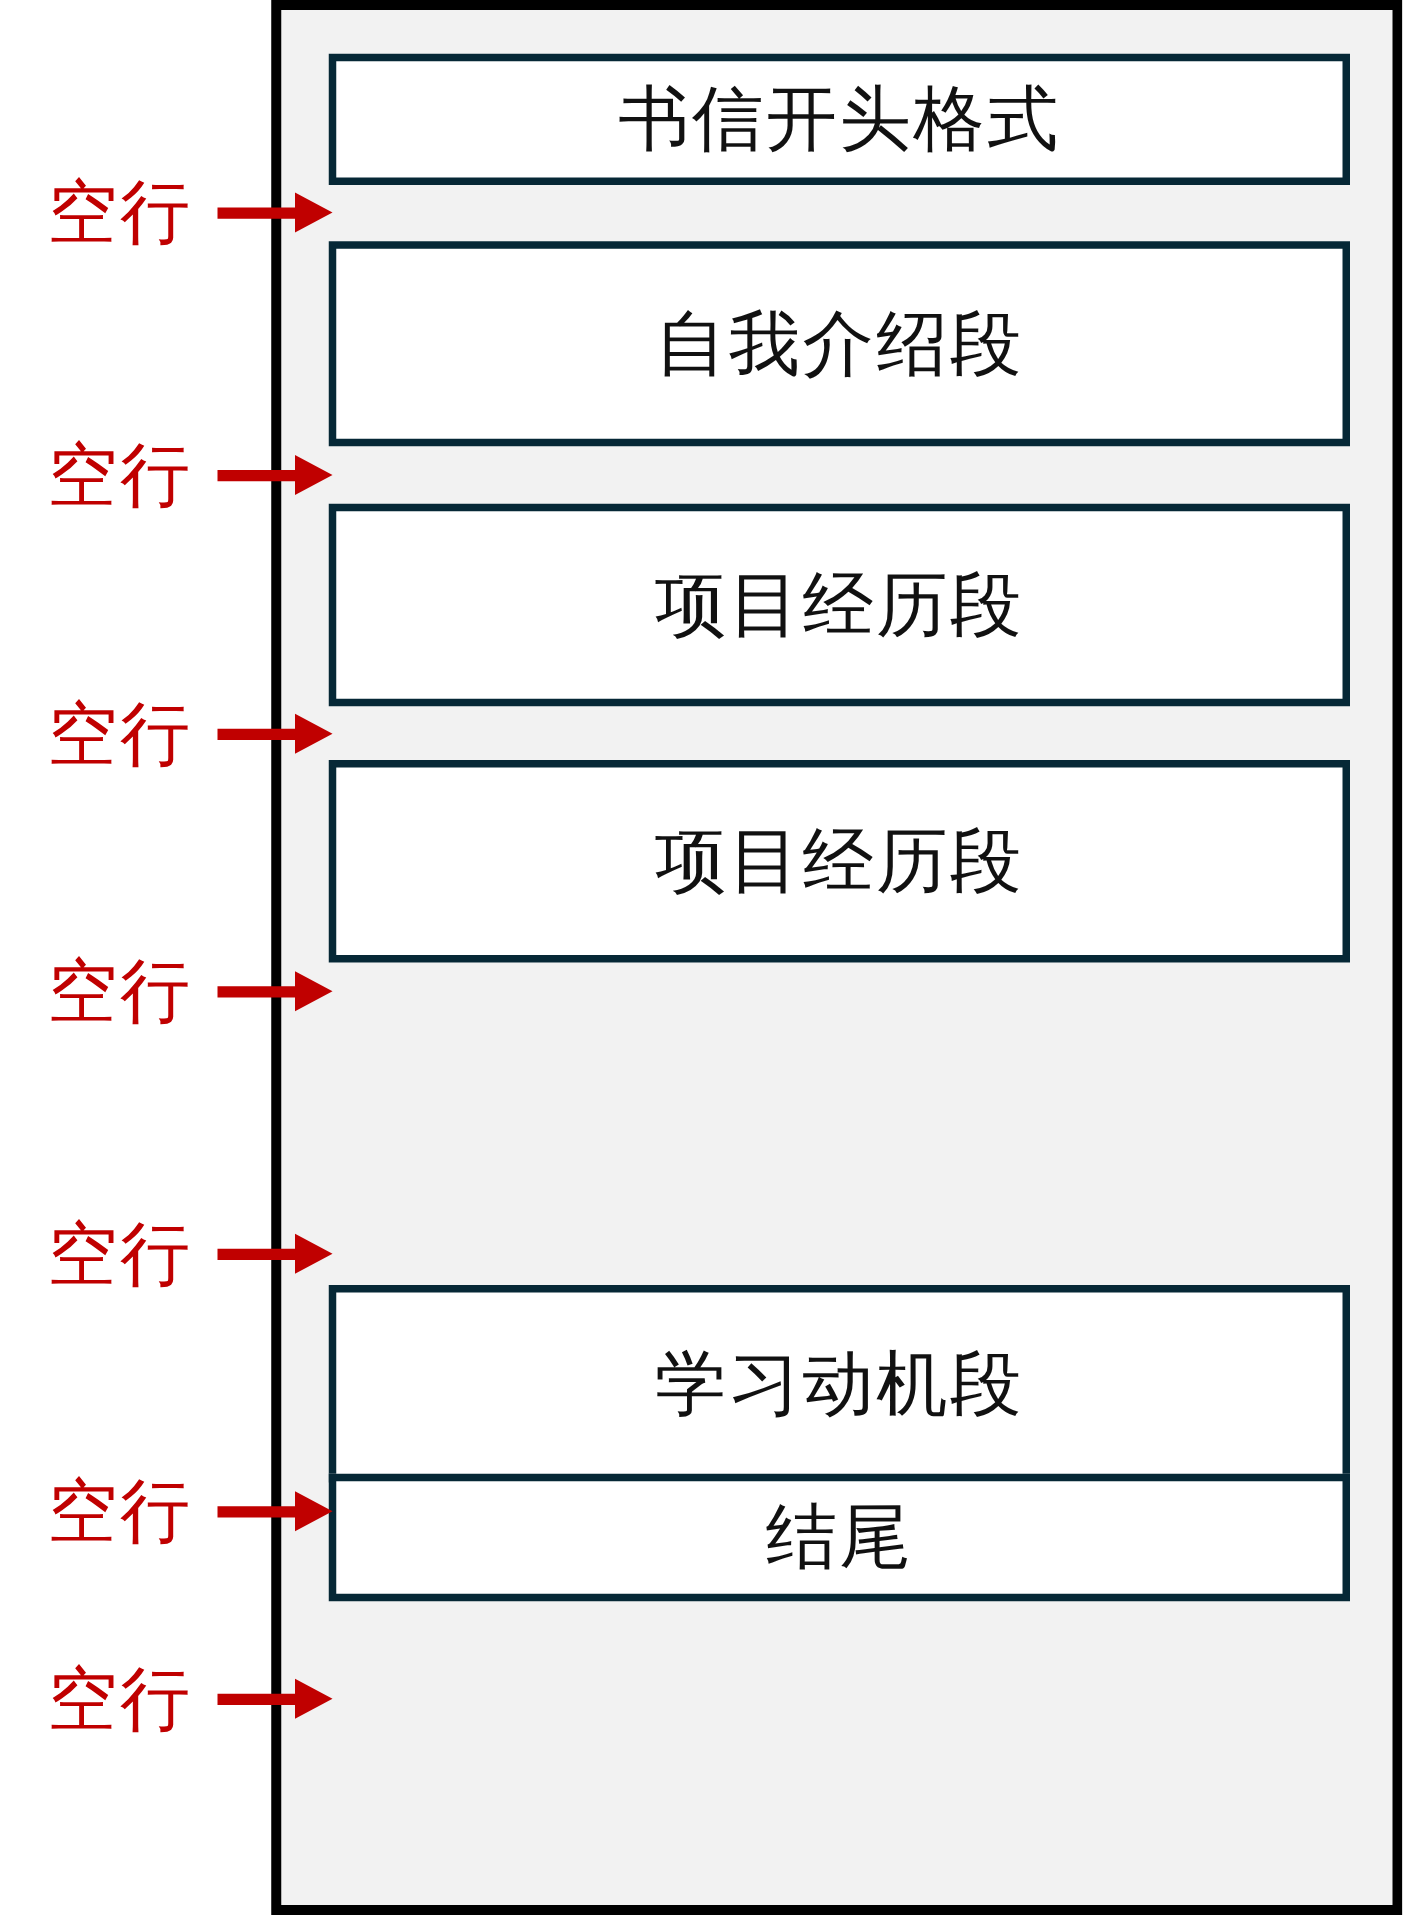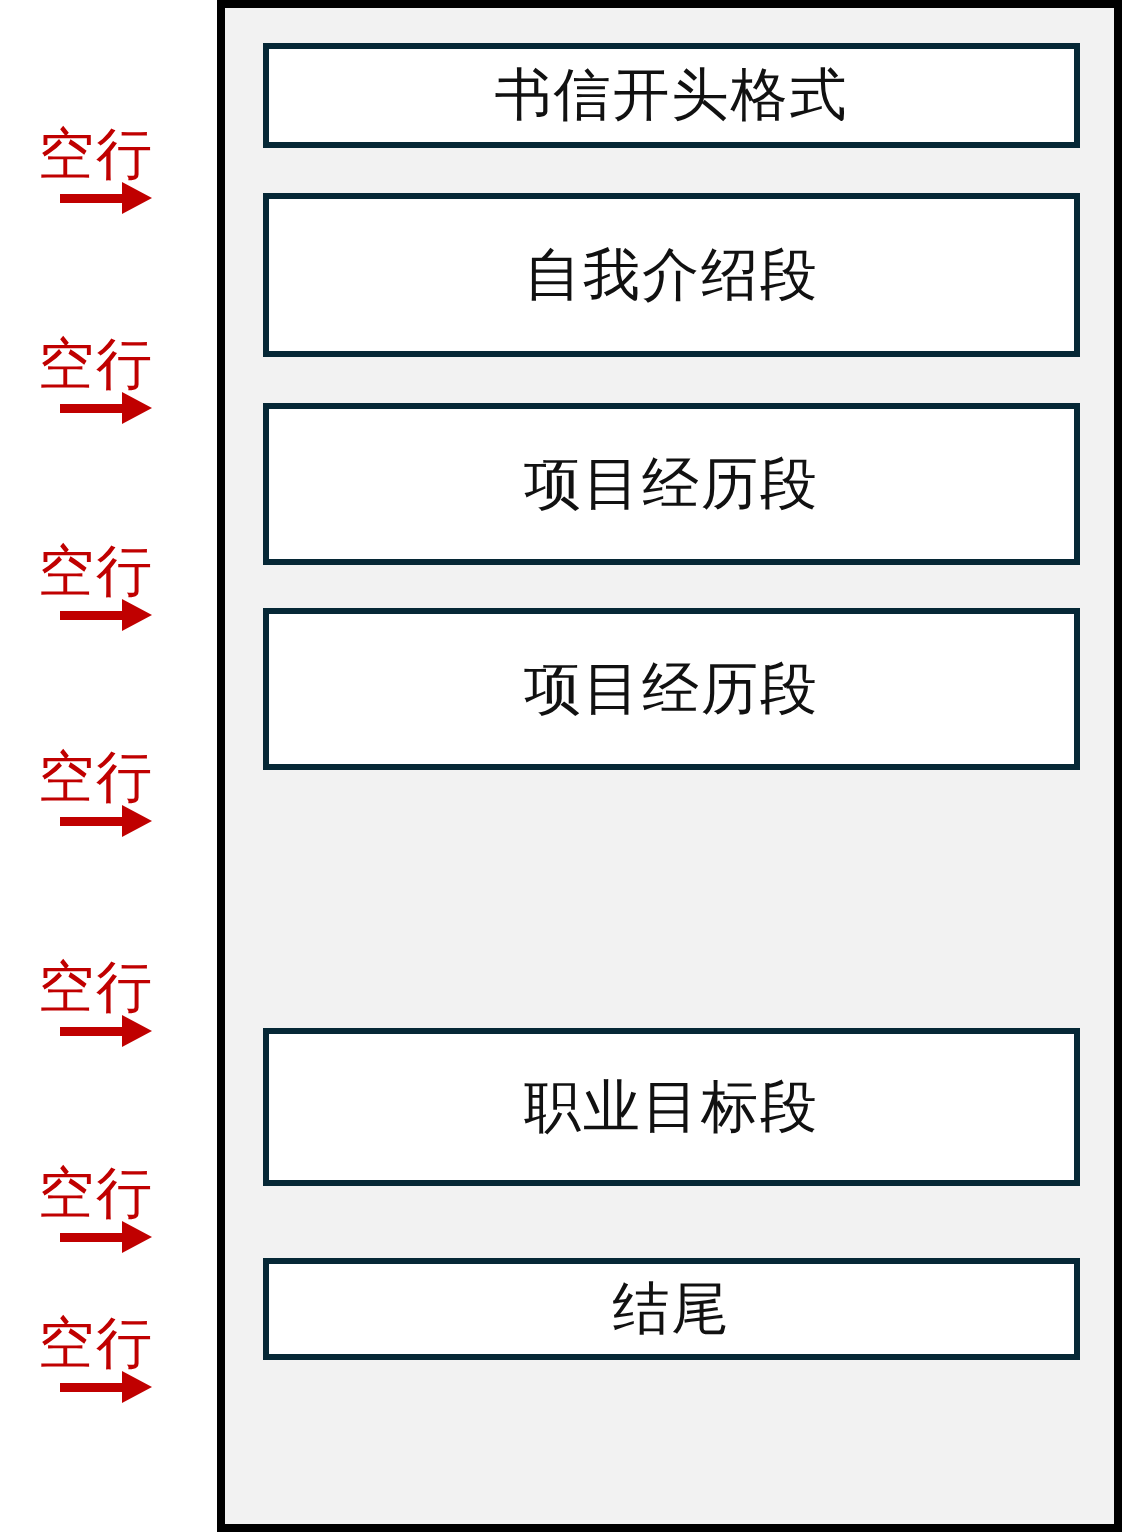--- a/index.html
+++ b/index.html
@@ -41,31 +41,30 @@
     font-size: 57px;
     color: var(--text);
     letter-spacing: 2px;
   }
   .b1 { top: 35px;   height: 105px; }
   .b2 { top: 185px;  height: 164px; }
   .b3 { top: 395px;  height: 162px; }
   .b4 { top: 600px;  height: 162px; }
   .b5 { top: 810px;  height: 160px; }
   .b6 { top: 1020px; height: 158px; }
-  .b7 { top: 1250px; height: 102px; }
+  .b7 { top: 1171px; height: 102px; }
   .b8 { top: 1375px; height: 104px; }
 
   .annot {
     position: absolute;
     left: 38px;
     display: flex;
     align-items: center;
     transform: translateY(-50%);
     z-index: 5;
-    flex-direction: column;
   }
   .a1 { top: 170px; }
   .a2 { top: 380px; }
   .a3 { top: 587px; }
   .a4 { top: 793px; }
   .a5 { top: 1003px; }
   .a6 { top: 1209px; }
   .a7 { top: 1359px; }
   .annot-text {
     font-size: 56px;
@@ -106,21 +105,21 @@
     <div class="box b2">
       <span>自我介绍段</span>
     </div>
     <div class="box b3">
       <span>项目经历段</span>
     </div>
     <div class="box b4">
       <span>项目经历段</span>
     </div>
     <div class="box b6">
-      <span>职业目标段</span>
+      <span>学习动机段</span>
     </div>
     <div class="box b7">
       <span>结尾</span>
     </div>
   </div>
 
   <div class="annot a1">
     <span class="annot-text">空行</span>
     <span class="arrow">
         <span class="shaft"></span>

